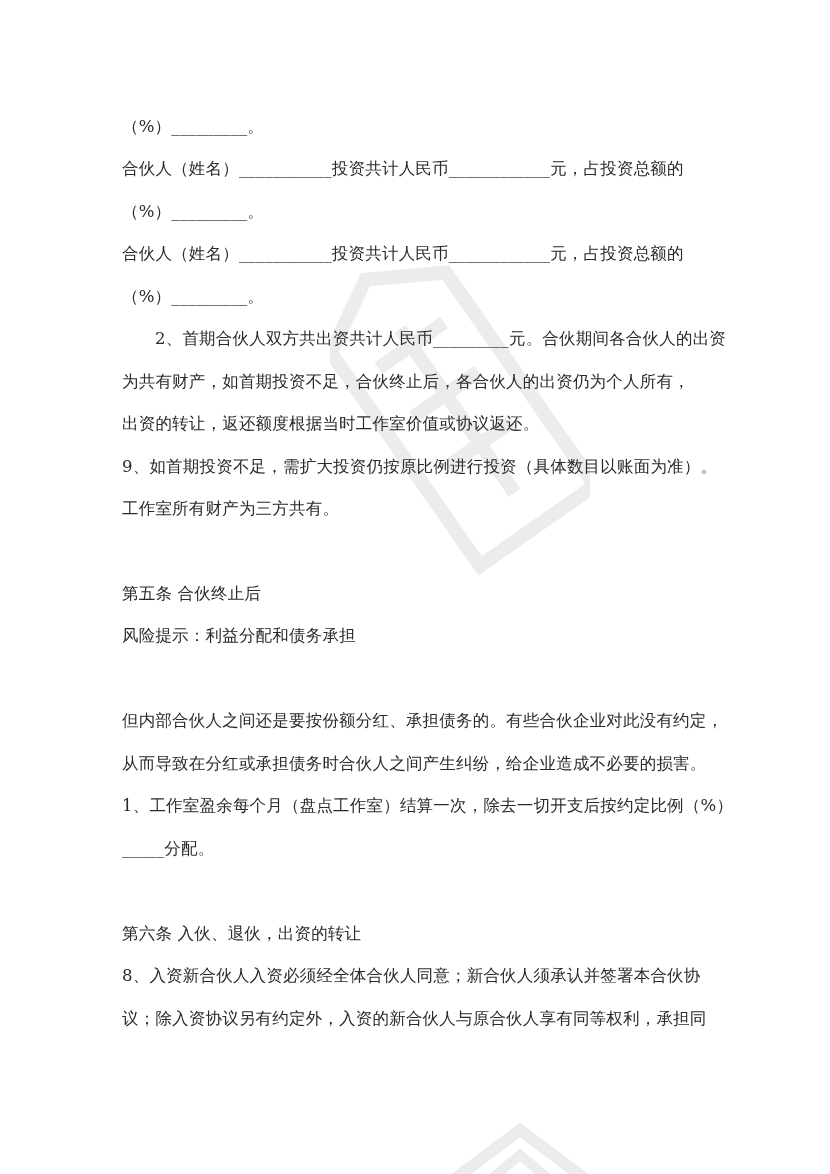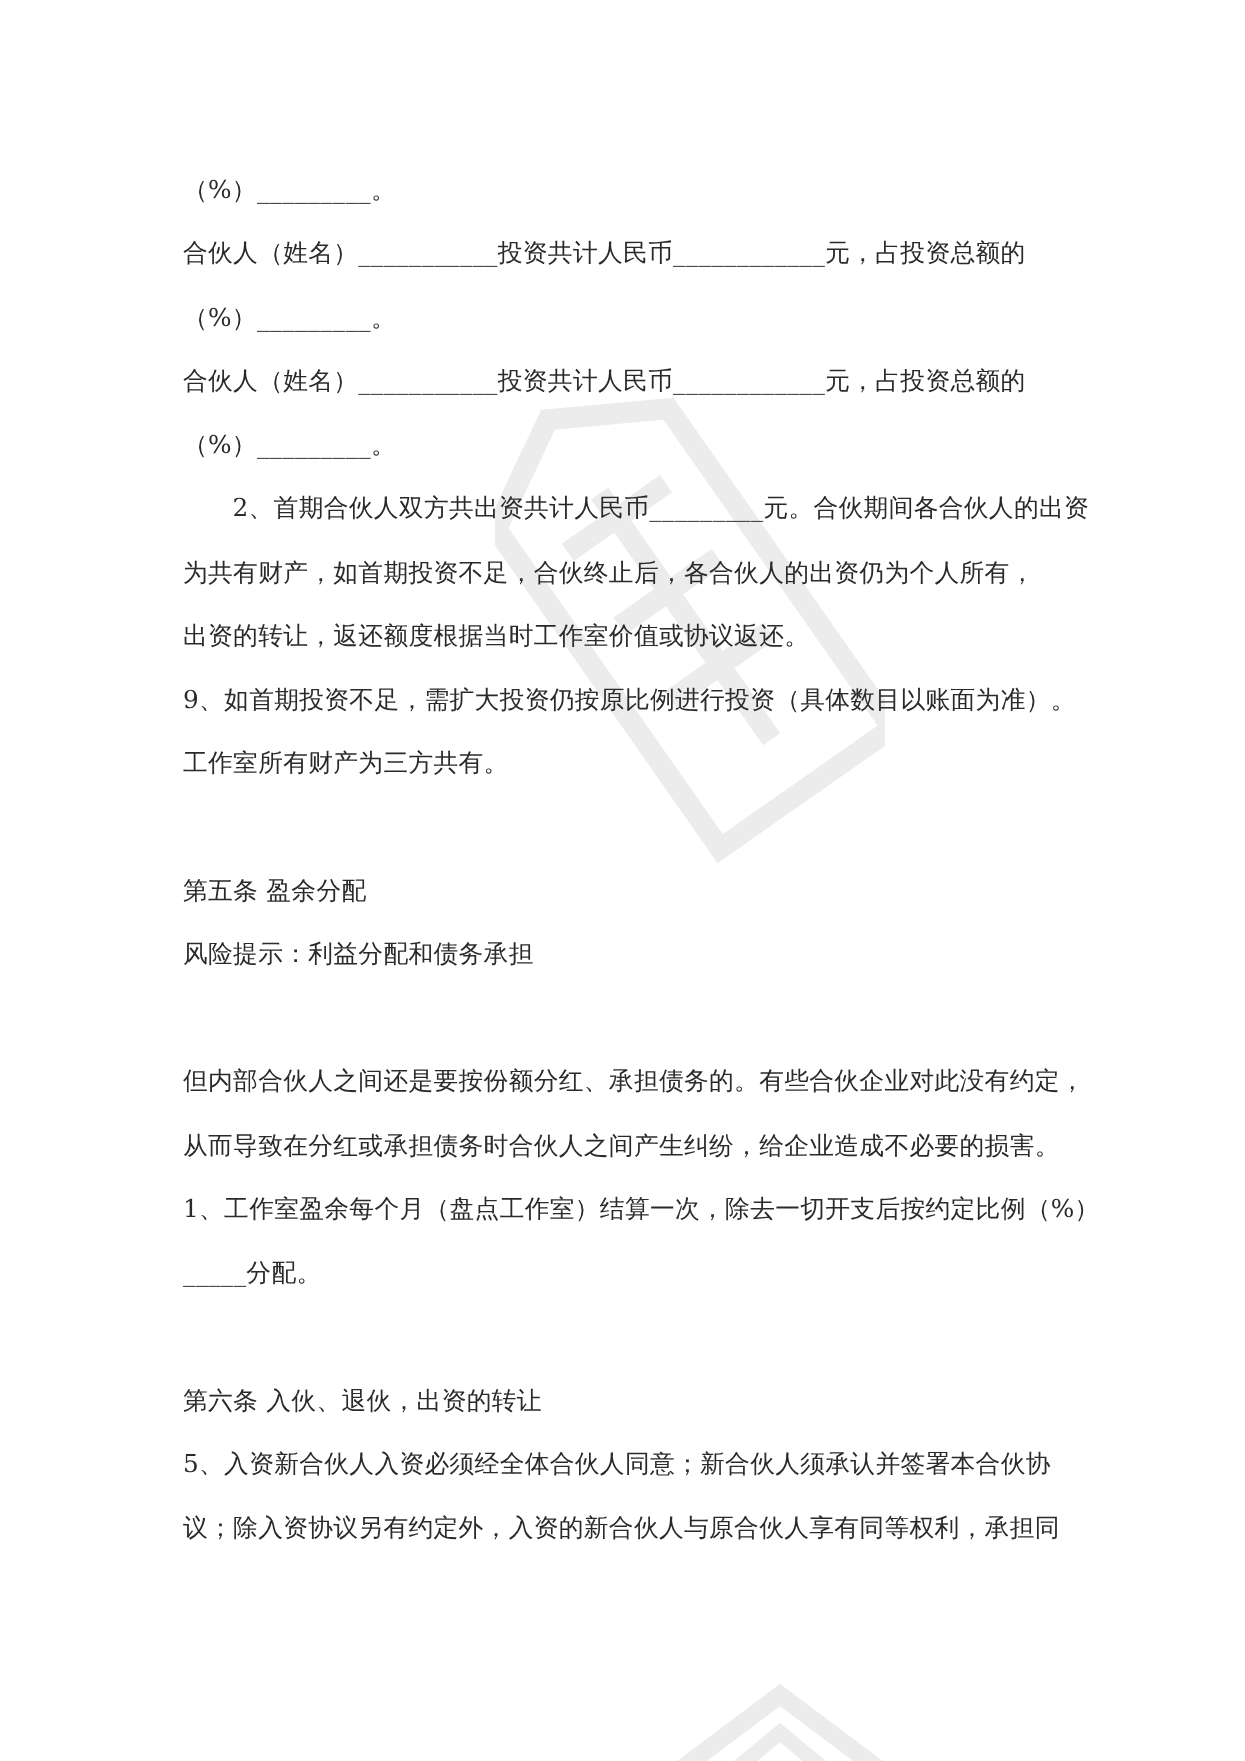--- a/index.html
+++ b/index.html
@@ -55,23 +55,23 @@
   <div class="line" style="top:116px;">（%）_________。</div>
   <div class="line" style="top:158px;">合伙人（姓名）___________投资共计人民币____________元，占投资总额的</div>
   <div class="line" style="top:201px;">（%）_________。</div>
   <div class="line" style="top:243px;">合伙人（姓名）___________投资共计人民币____________元，占投资总额的</div>
   <div class="line" style="top:286px;">（%）_________。</div>
   <div class="line" style="top:328px;margin-left:33px;">2、首期合伙人双方共出资共计人民币_________元。合伙期间各合伙人的出资</div>
   <div class="line" style="top:371px;">为共有财产，如首期投资不足，合伙终止后，各合伙人的出资仍为个人所有，</div>
   <div class="line" style="top:413px;">出资的转让，返还额度根据当时工作室价值或协议返还。</div>
   <div class="line" style="top:456px;">9、如首期投资不足，需扩大投资仍按原比例进行投资（具体数目以账面为准）。</div>
   <div class="line" style="top:498px;">工作室所有财产为三方共有。</div>
-  <div class="line" style="top:583px;">第五条 盈余分配</div>
+  <div class="line" style="top:583px;">第五条 合伙终止后</div>
   <div class="line" style="top:625px;">风险提示：利益分配和债务承担</div>
   <div class="line" style="top:710px;">但内部合伙人之间还是要按份额分红、承担债务的。有些合伙企业对此没有约定，</div>
   <div class="line" style="top:753px;">从而导致在分红或承担债务时合伙人之间产生纠纷，给企业造成不必要的损害。</div>
   <div class="line" style="top:795px;">1、工作室盈余每个月（盘点工作室）结算一次，除去一切开支后按约定比例（%）</div>
   <div class="line" style="top:838px;">_____分配。</div>
   <div class="line" style="top:923px;">第六条 入伙、退伙，出资的转让</div>
-  <div class="line" style="top:965px;">5、入资新合伙人入资必须经全体合伙人同意；新合伙人须承认并签署本合伙协</div>
+  <div class="line" style="top:965px;">8、入资新合伙人入资必须经全体合伙人同意；新合伙人须承认并签署本合伙协</div>
   <div class="line" style="top:1008px;">议；除入资协议另有约定外，入资的新合伙人与原合伙人享有同等权利，承担同</div>
 
 </div>
 
 </body></html>

